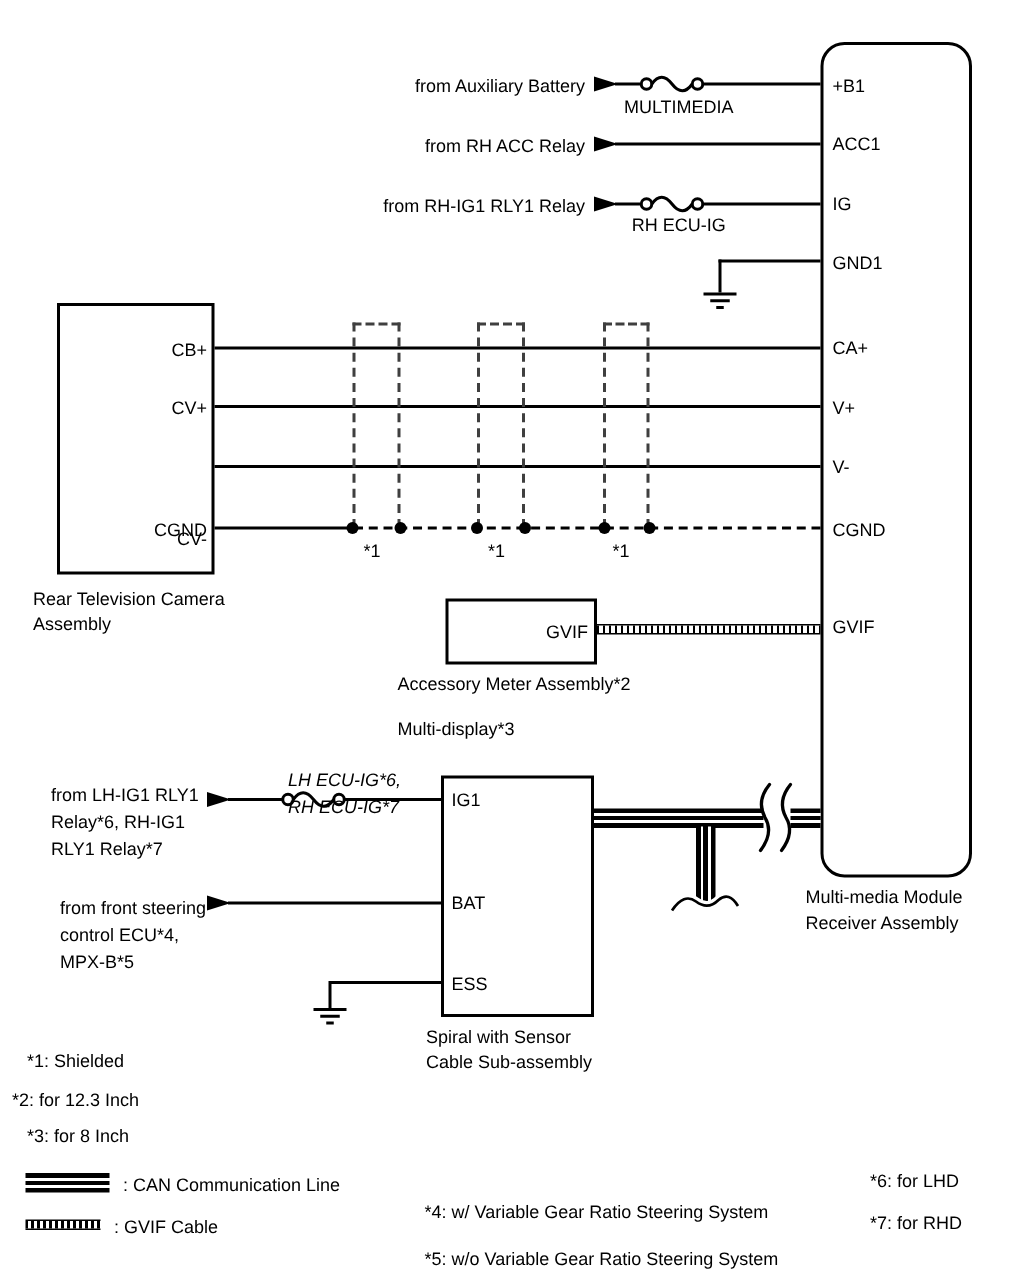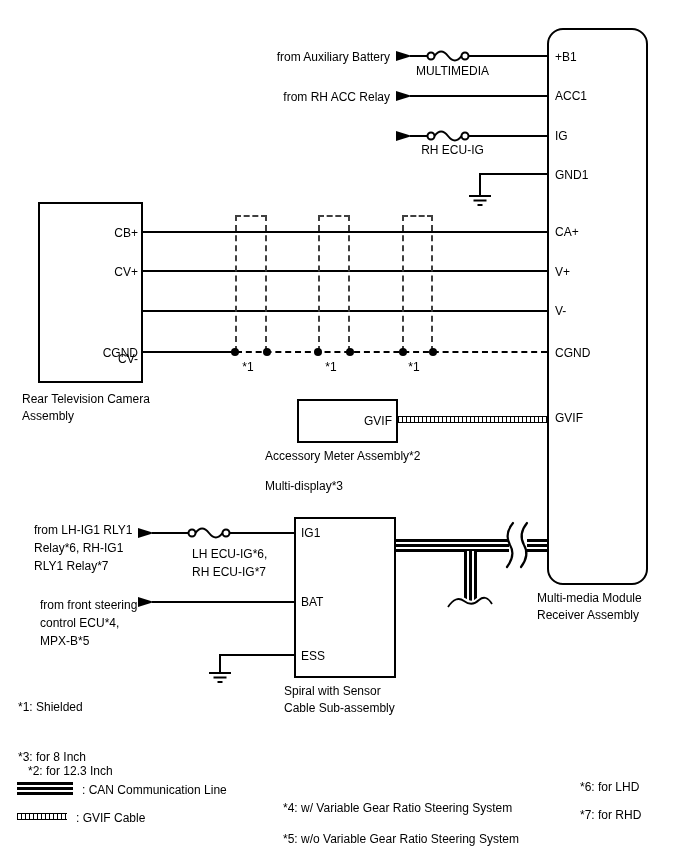--- a/index.html
+++ b/index.html
@@ -51,20 +51,21 @@
     <path d="M9.5 9 Q16 0 23 9 Q30 18 36.5 9" fill="none" stroke="#000" stroke-width="2"></path>
     <circle cx="40" cy="9" r="3.5" fill="#fff" stroke="#000" stroke-width="2"></circle>
   </svg>
   <div class="wire" style="left:468px;top:55px;width:79px;"></div>
   <div class="abs txt ctr" style="left:405px;top:64px;width:95px;">MULTIMEDIA</div>
 
   <div class="abs txt rgt" style="left:190px;top:90px;width:200px;">from RH ACC Relay</div>
   <div class="arrow" style="left:396px;top:91px;"></div>
   <div class="wire" style="left:410px;top:95px;width:137px;"></div>
 
+  <div class="abs txt rgt" style="left:185px;top:130px;width:205px;">from RH-IG1 RLY1 Relay</div>
   <div class="arrow" style="left:396px;top:131px;"></div>
   <div class="wire" style="left:410px;top:135px;width:17px;"></div>
   <svg style="left:425px;top:127px;" width="46" height="18" viewBox="0 0 46 18">
     <circle cx="6" cy="9" r="3.5" fill="#fff" stroke="#000" stroke-width="2"></circle>
     <path d="M9.5 9 Q16 0 23 9 Q30 18 36.5 9" fill="none" stroke="#000" stroke-width="2"></path>
     <circle cx="40" cy="9" r="3.5" fill="#fff" stroke="#000" stroke-width="2"></circle>
   </svg>
   <div class="wire" style="left:468px;top:135px;width:79px;"></div>
   <div class="abs txt ctr" style="left:405px;top:143px;width:95px;">RH ECU-IG</div>
 
@@ -120,21 +121,21 @@
 Relay*6, RH-IG1
 RLY1 Relay*7</div>
   <div class="arrow" style="left:138px;top:528px;"></div>
   <div class="wire" style="left:152px;top:532px;width:36px;"></div>
   <svg style="left:186px;top:524px;" width="46" height="18" viewBox="0 0 46 18">
     <circle cx="6" cy="9" r="3.5" fill="#fff" stroke="#000" stroke-width="2"></circle>
     <path d="M9.5 9 Q16 0 23 9 Q30 18 36.5 9" fill="none" stroke="#000" stroke-width="2"></path>
     <circle cx="40" cy="9" r="3.5" fill="#fff" stroke="#000" stroke-width="2"></circle>
   </svg>
   <div class="wire" style="left:229px;top:532px;width:65px;"></div>
-  <div class="abs txt ml" style="left:172px;top:545px;">LH ECU-IG*6,
+  <div class="abs txt ml" style="left:172px;top:511px;font-style:italic;">LH ECU-IG*6,
 RH ECU-IG*7</div>
 
   <div class="abs txt ml" style="left:20px;top:596px;">from front steering
 control ECU*4,
 MPX-B*5</div>
   <div class="arrow" style="left:138px;top:597px;"></div>
   <div class="wire" style="left:152px;top:601px;width:142px;"></div>
 
   <div class="wire" style="left:220px;top:654px;width:74px;"></div>
   <div class="vwire" style="left:219px;top:654px;height:18px;"></div>
@@ -150,21 +151,21 @@
     <path d="M5 45 Q14 33 8 23 Q2 12 11 1" fill="none" stroke="#000" stroke-width="2.2" stroke-linecap="round"></path>
     <path d="M19 45 Q28 33 22 23 Q16 12 25 1" fill="none" stroke="#000" stroke-width="2.2" stroke-linecap="round"></path>
   </svg>
   <div class="can-v" style="left:464px;top:551px;height:53px;"></div>
   <svg style="left:448px;top:593px;" width="44" height="20" viewBox="0 0 44 20">
     <path d="M0 14 Q8 2 16 8 Q24 14 31 7 Q38 1 44 11" fill="none" stroke="#fff" stroke-width="6"></path>
     <path d="M0 14 Q8 2 16 8 Q24 14 31 7 Q38 1 44 11" fill="none" stroke="#000" stroke-width="1.8"></path>
   </svg>
 
   <div class="abs txt" style="left:18px;top:700px;">*1: Shielded</div>
-  <div class="abs txt" style="left:28px;top:726px;margin-top:38px;">*2: for 12.3 Inch</div>
+  <div class="abs txt" style="left:8px;top:726px;">*2: for 12.3 Inch</div>
   <div class="abs txt" style="left:18px;top:750px;">*3: for 8 Inch</div>
 
   <div class="can-h" style="left:17px;top:782px;width:56px;"></div>
   <div class="abs txt" style="left:82px;top:783px;">: CAN Communication Line</div>
   <div class="gvifcable" style="left:17px;top:813px;width:50px;"></div>
   <div class="abs txt" style="left:76px;top:811px;">: GVIF Cable</div>
 
   <div class="abs txt" style="left:283px;top:780px;margin-top:21px;">*4: w/ Variable Gear Ratio Steering System</div>
   <div class="abs txt" style="left:283px;top:832px;">*5: w/o Variable Gear Ratio Steering System</div>
   <div class="abs txt" style="left:580px;top:780px;">*6: for LHD</div>

